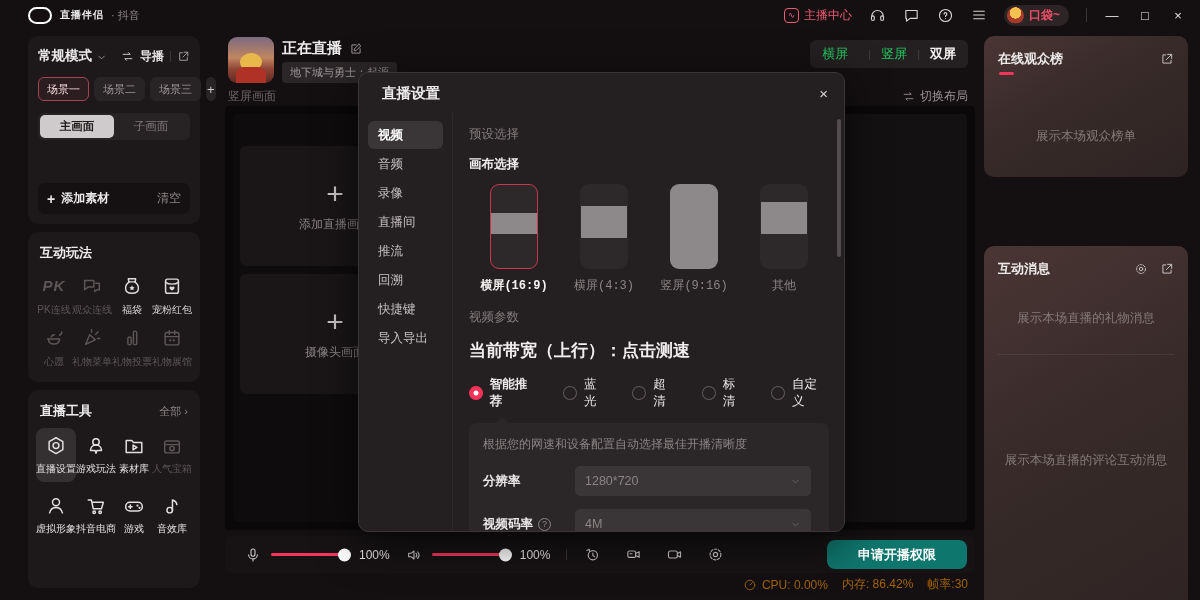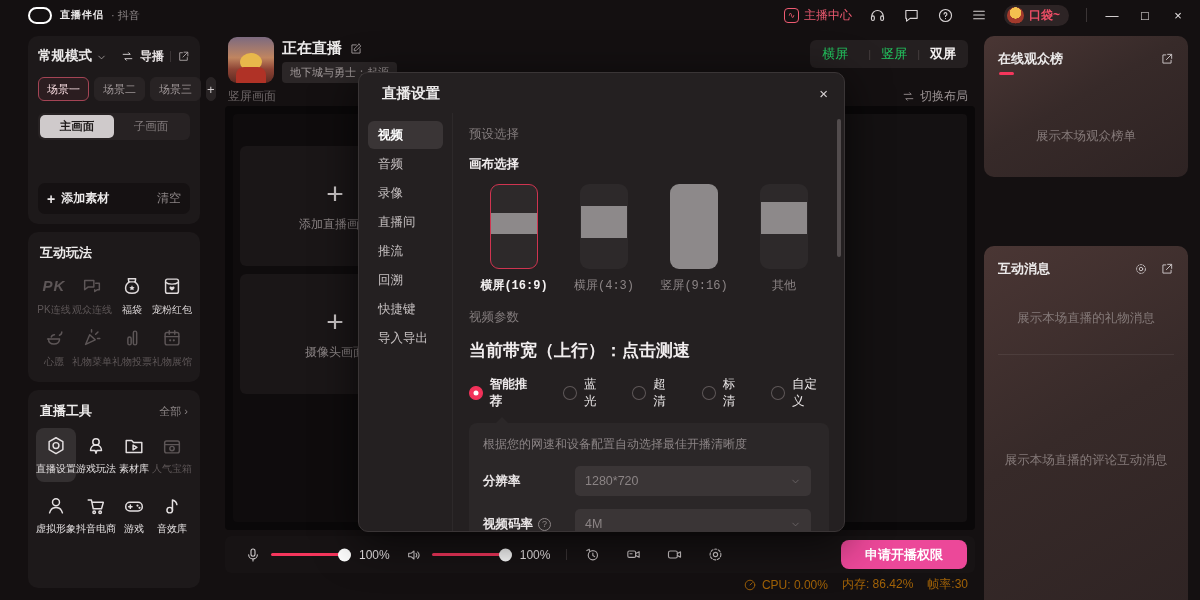--- a/index.html
+++ b/index.html
@@ -86,21 +86,21 @@
   .lcanvas { position:absolute; left:220px; top:8px; width:522px; height:408px; background:#141112; border-radius:4px; }
   .addpanel { position:absolute; left:7px; width:190px; height:120px; background:#1a1617; border-radius:6px; display:flex; flex-direction:column; align-items:center; justify-content:center; gap:8px; cursor:pointer; }
   .addpanel .bigplus { font-size:30px; font-weight:200; color:#cbc6c7; line-height:28px; }
   .addpanel .pl { font-size:12px; color:#8b8485; }
 
   .toolbar { position:absolute; left:225px; top:536px; width:750px; height:37px; background:#171314; border-radius:6px; display:flex; align-items:center; padding:0 8px 0 20px; gap:10px; }
   .slider { width:78px; height:3px; border-radius:2px; background:#f5365c; position:relative; cursor:pointer; }
   .slider .knob { position:absolute; right:-2px; top:50%; transform:translate(0,-50%); width:13px; height:13px; border-radius:50%; background:#fff; }
   .vol { font-size:12px; color:#e9e5e6; margin-right:6px; }
   .tb-ic { color:#cfc9ca; cursor:pointer; margin:0 7px; }
-  .apply-btn { margin-left:auto; background:#ec4899; color:#fff; font-size:13px; font-weight:bold; border:none; border-radius:8px; height:29px; padding:0 24px; cursor:pointer; }
+  .apply-btn { margin-left:auto; background:#0f766e; color:#fff; font-size:13px; font-weight:bold; border:none; border-radius:8px; height:29px; padding:0 31px; cursor:pointer; }
   .statusbar { position:absolute; right:232px; top:576px; display:flex; align-items:center; gap:14px; font-size:12px; color:#a16207; }
   .statusbar .sgroup { display:flex; align-items:center; gap:5px; }
 
   
   .rcard { position:absolute; left:984px; width:204px; border-radius:10px;
     background:linear-gradient(150deg,#4a3634 0%,#372a29 45%,#2e2323 100%); }
   .rc-audience { top:36px; height:141px; }
   .rc-msg { top:246px; height:400px; }
   .rc-head { display:flex; align-items:center; padding:14px 14px 0; gap:12px; }
   .rc-title { font-size:13px; font-weight:bold; position:relative; }

